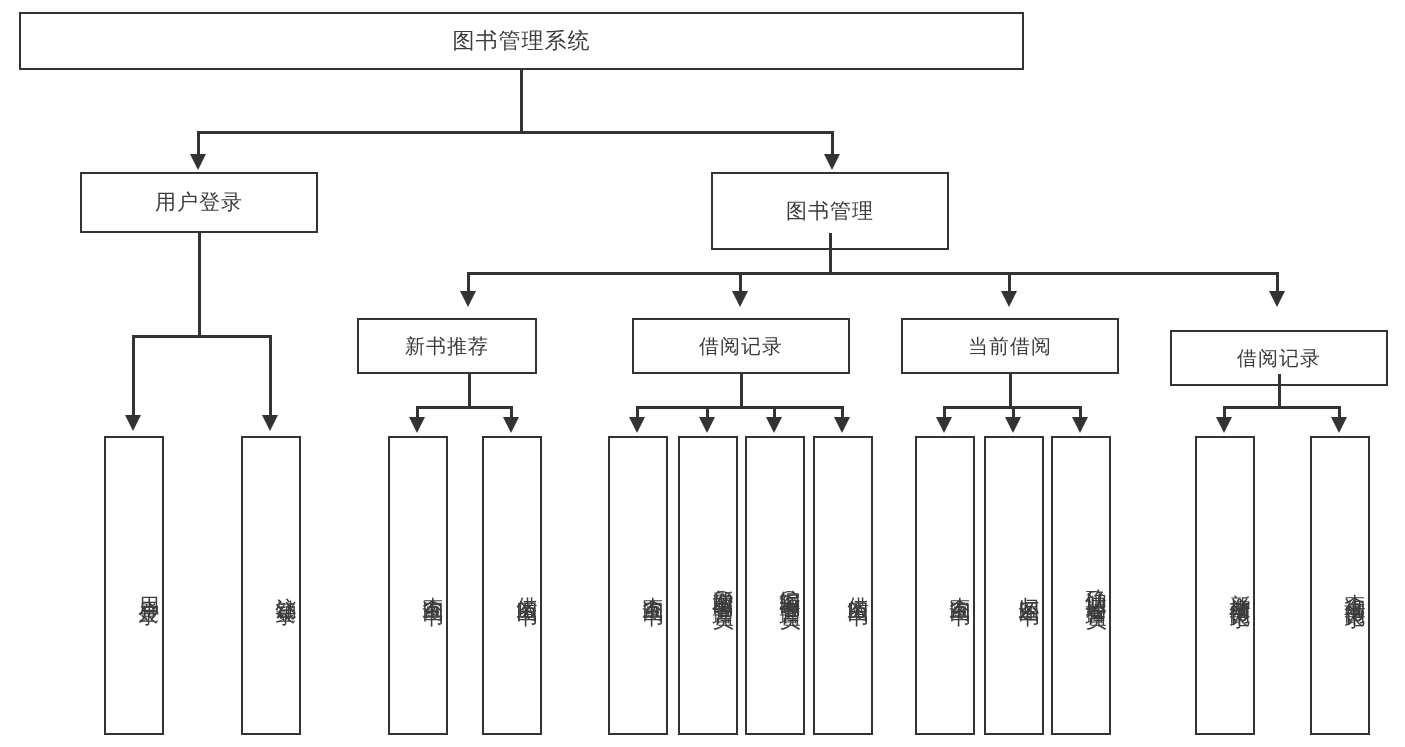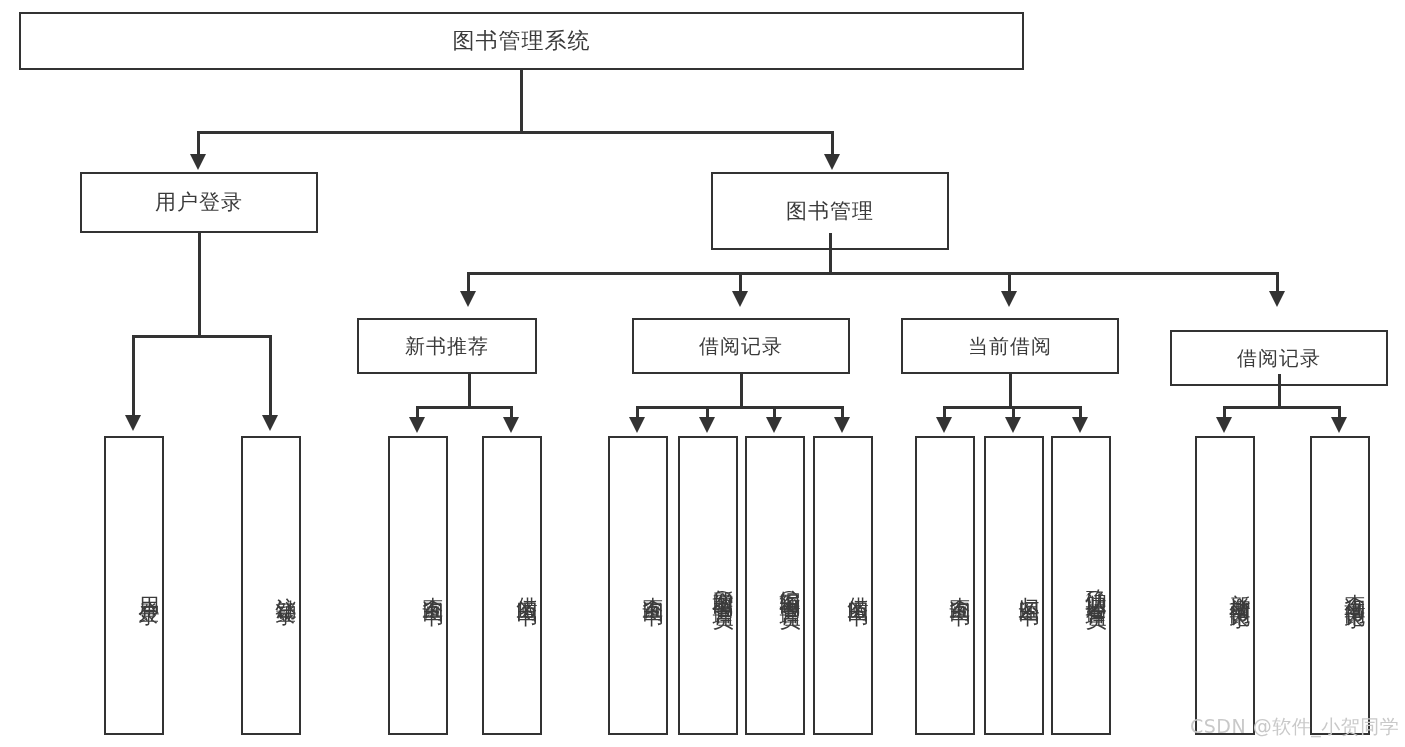--- a/index.html
+++ b/index.html
@@ -198,15 +198,14 @@
     <span>确认归还（管理员）</span>
   </div>
 
   <div class="node leaf" style="left:1195px; top:436px; width:60px; height:299px;">
     <span>新增借阅记录</span>
   </div>
   <div class="node leaf" style="left:1310px; top:436px; width:60px; height:299px;">
     <span>查询借阅记录</span>
   </div>
 
-  <div class="watermark" style="left:1190px; top:714px;">CSDN @软件_小贺同学</div>
 
 </div>
 
 </body></html>

